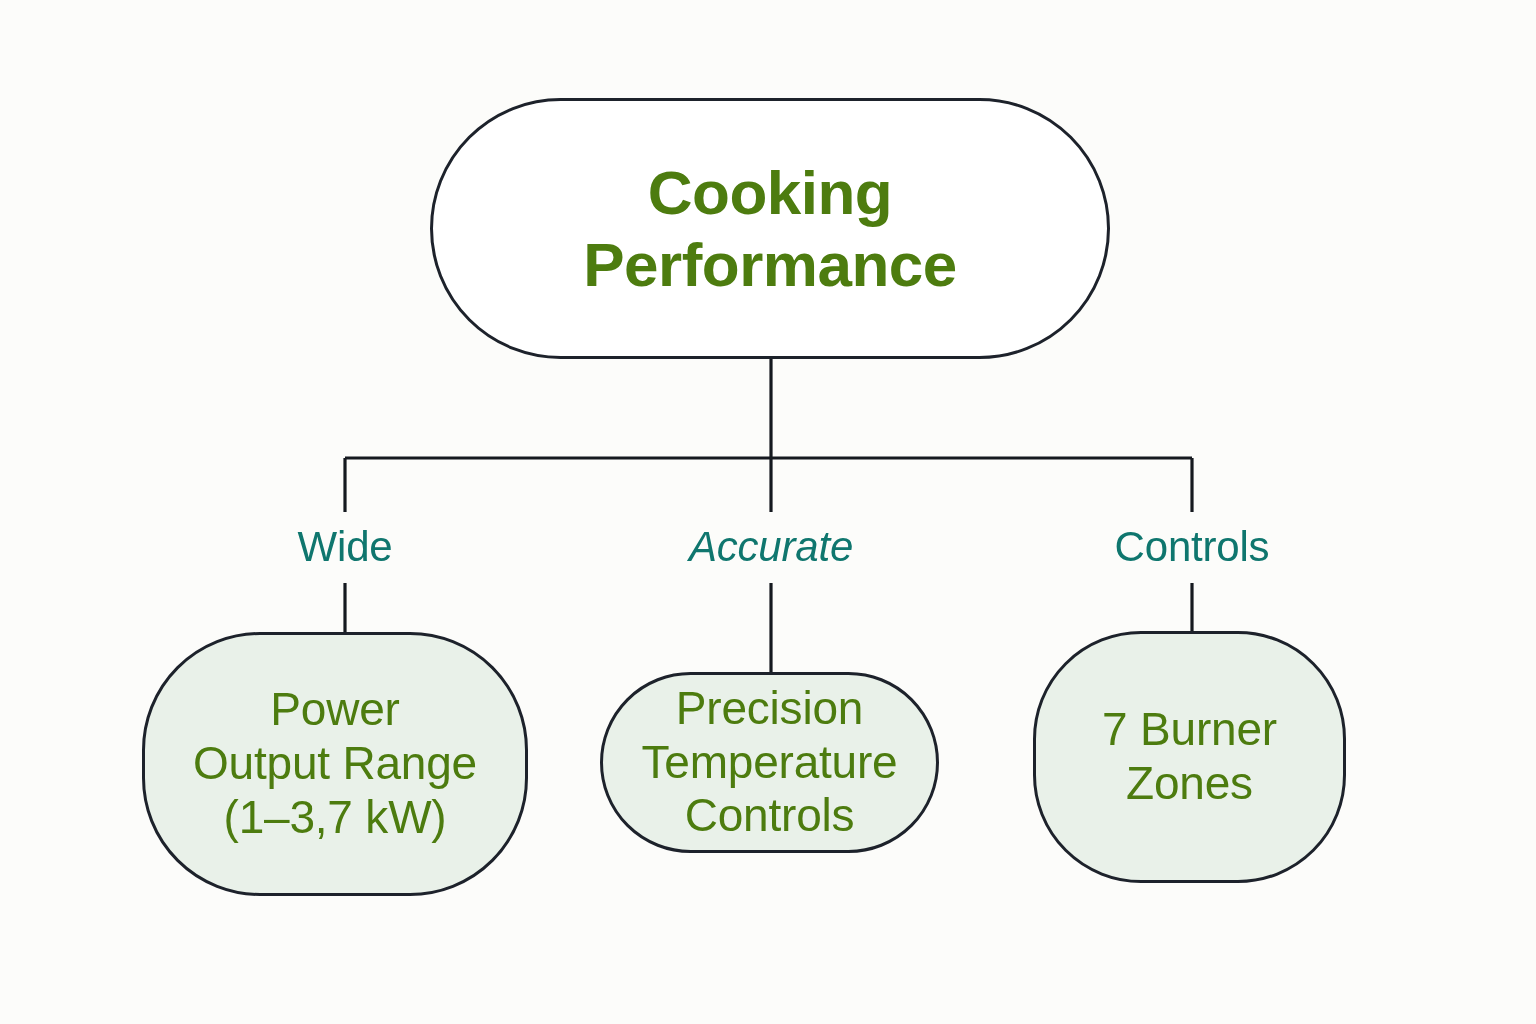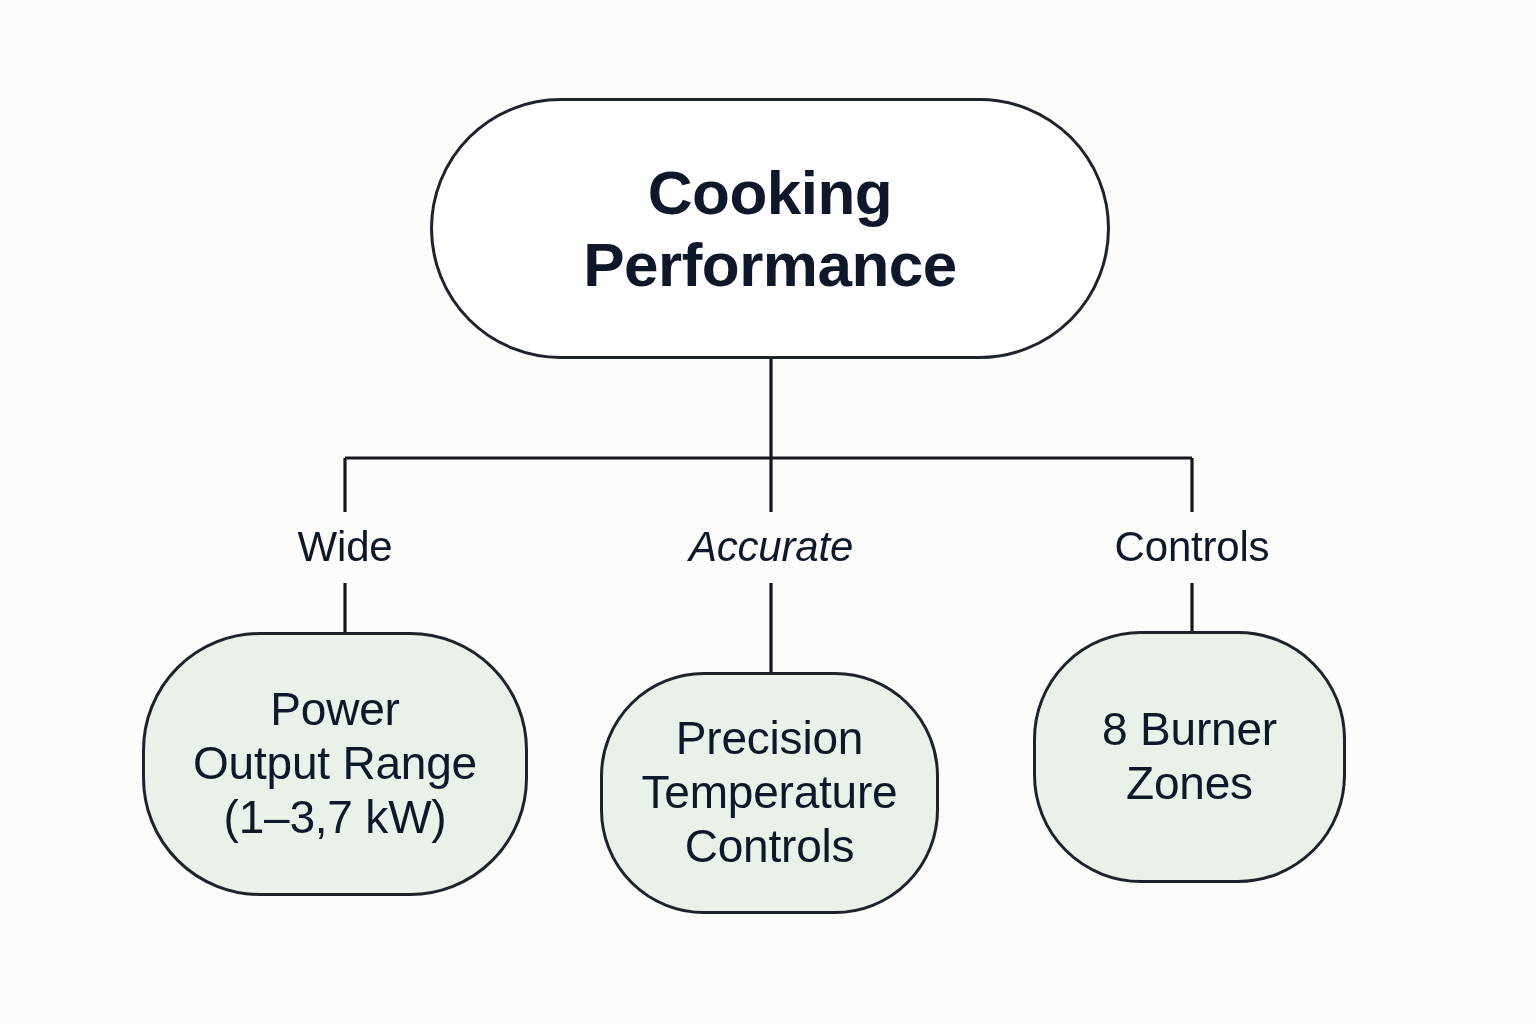--- a/index.html
+++ b/index.html
@@ -27,21 +27,21 @@
   }
 
   
   .node {
     position: absolute;
     box-sizing: border-box;
     display: flex;
     align-items: center;
     justify-content: center;
     text-align: center;
-    color: #0f172a;
+    color: #4d7c0f;
     border: 3px solid #1d222b;
   }
   .node-label {
     display: block;
     white-space: pre-line;
     padding: 0 8px;
   }
 
   .node-root {
     left: 430px;
@@ -68,37 +68,37 @@
     left: 142px;
     top: 632px;
     width: 386px;
     height: 264px;
     border-radius: 118px / 118px;
   }
   .node-leaf-2 {
     left: 600px;
     top: 672px;
     width: 339px;
-    height: 242px;
+    height: 181px;
     border-radius: 104px / 104px;
   }
   .node-leaf-3 {
     left: 1033px;
     top: 631px;
     width: 313px;
     height: 252px;
     border-radius: 108px / 108px;
   }
 
   
   .edge-label {
     position: absolute;
     transform: translate(-50%, -50%);
     background: #fcfcfa;
-    color: #0f172a;
+    color: #0f766e;
     font-size: 42px;
     font-weight: 400;
     line-height: 1;
     letter-spacing: -0.2px;
     padding: 10px 14px;
     white-space: nowrap;
   }
   .edge-label-1 { left: 345px;  top: 547px; }
   .edge-label-2 { left: 771px;  top: 547px; font-style: italic; }
   .edge-label-3 { left: 1192px; top: 547px; }
@@ -141,17 +141,17 @@
 (1–3,7 kW)</span>
   </div>
 
   <div class="node node-leaf node-leaf-2">
     <span class="node-label">Precision
 Temperature
 Controls</span>
   </div>
 
   <div class="node node-leaf node-leaf-3">
-    <span class="node-label">8 Burner
+    <span class="node-label">7 Burner
 Zones</span>
   </div>
 
 </div>
 
 </body></html>

